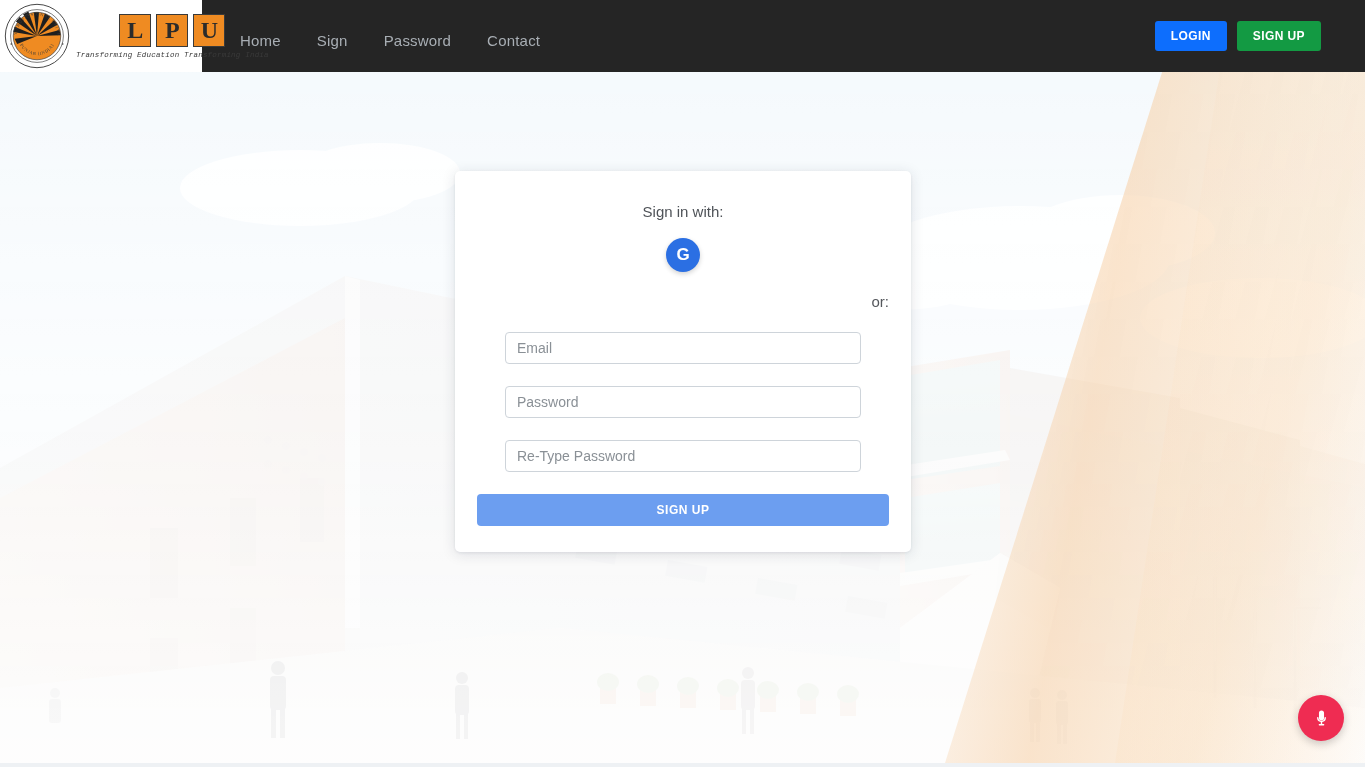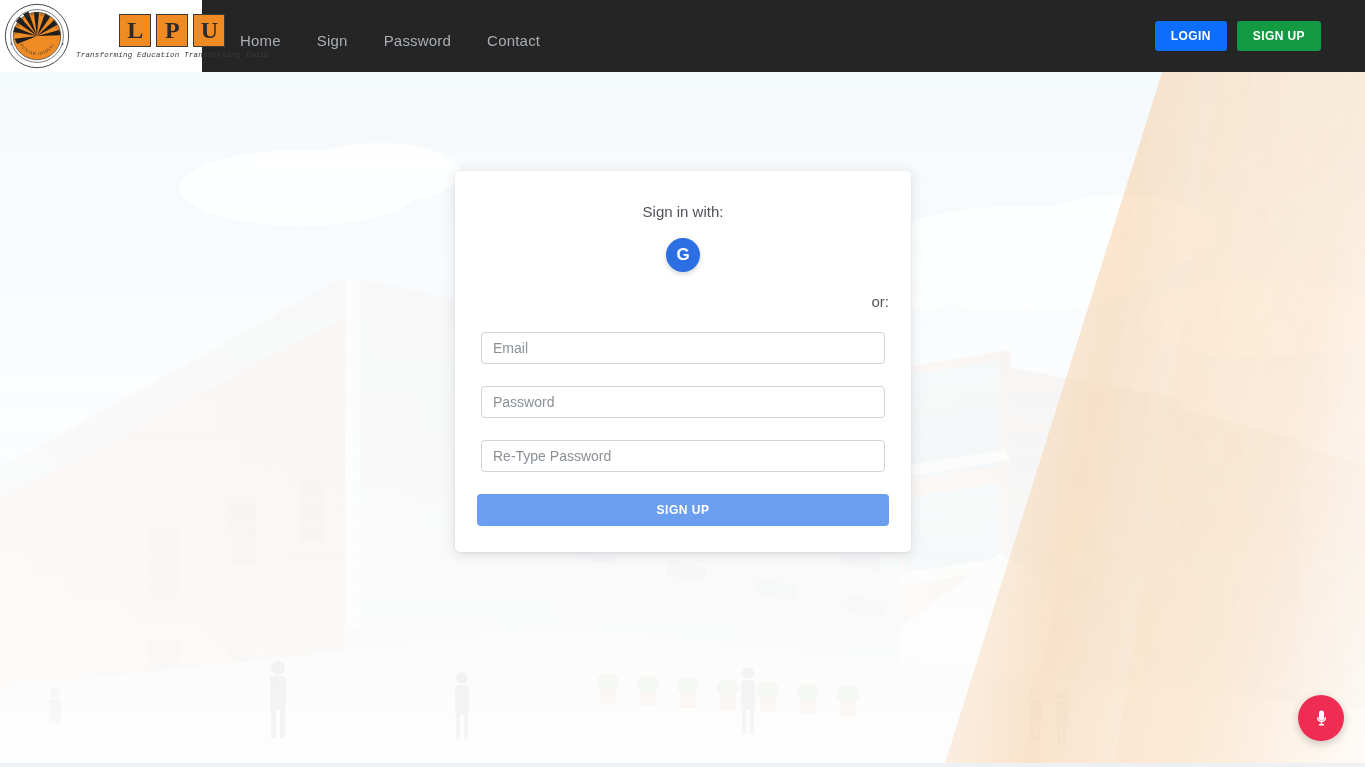--- a/index.html
+++ b/index.html
@@ -155,21 +155,21 @@
     padding-bottom: 1px;
   }
   .or-label {
     text-align: right;
     font-size: 15px;
     color: #55585d;
     margin-top: 21px;
   }
   .field {
     display: block;
-    width: 404px;
+    width: 356px;
     height: 32px;
     margin: 0 auto 22px auto;
     border: 1px solid #ced4da;
     border-radius: 4px;
     padding: 6px 11px;
     font-family: "Liberation Sans", sans-serif;
     font-size: 14px;
     color: #212529;
     background: #ffffff;
     outline: none;

